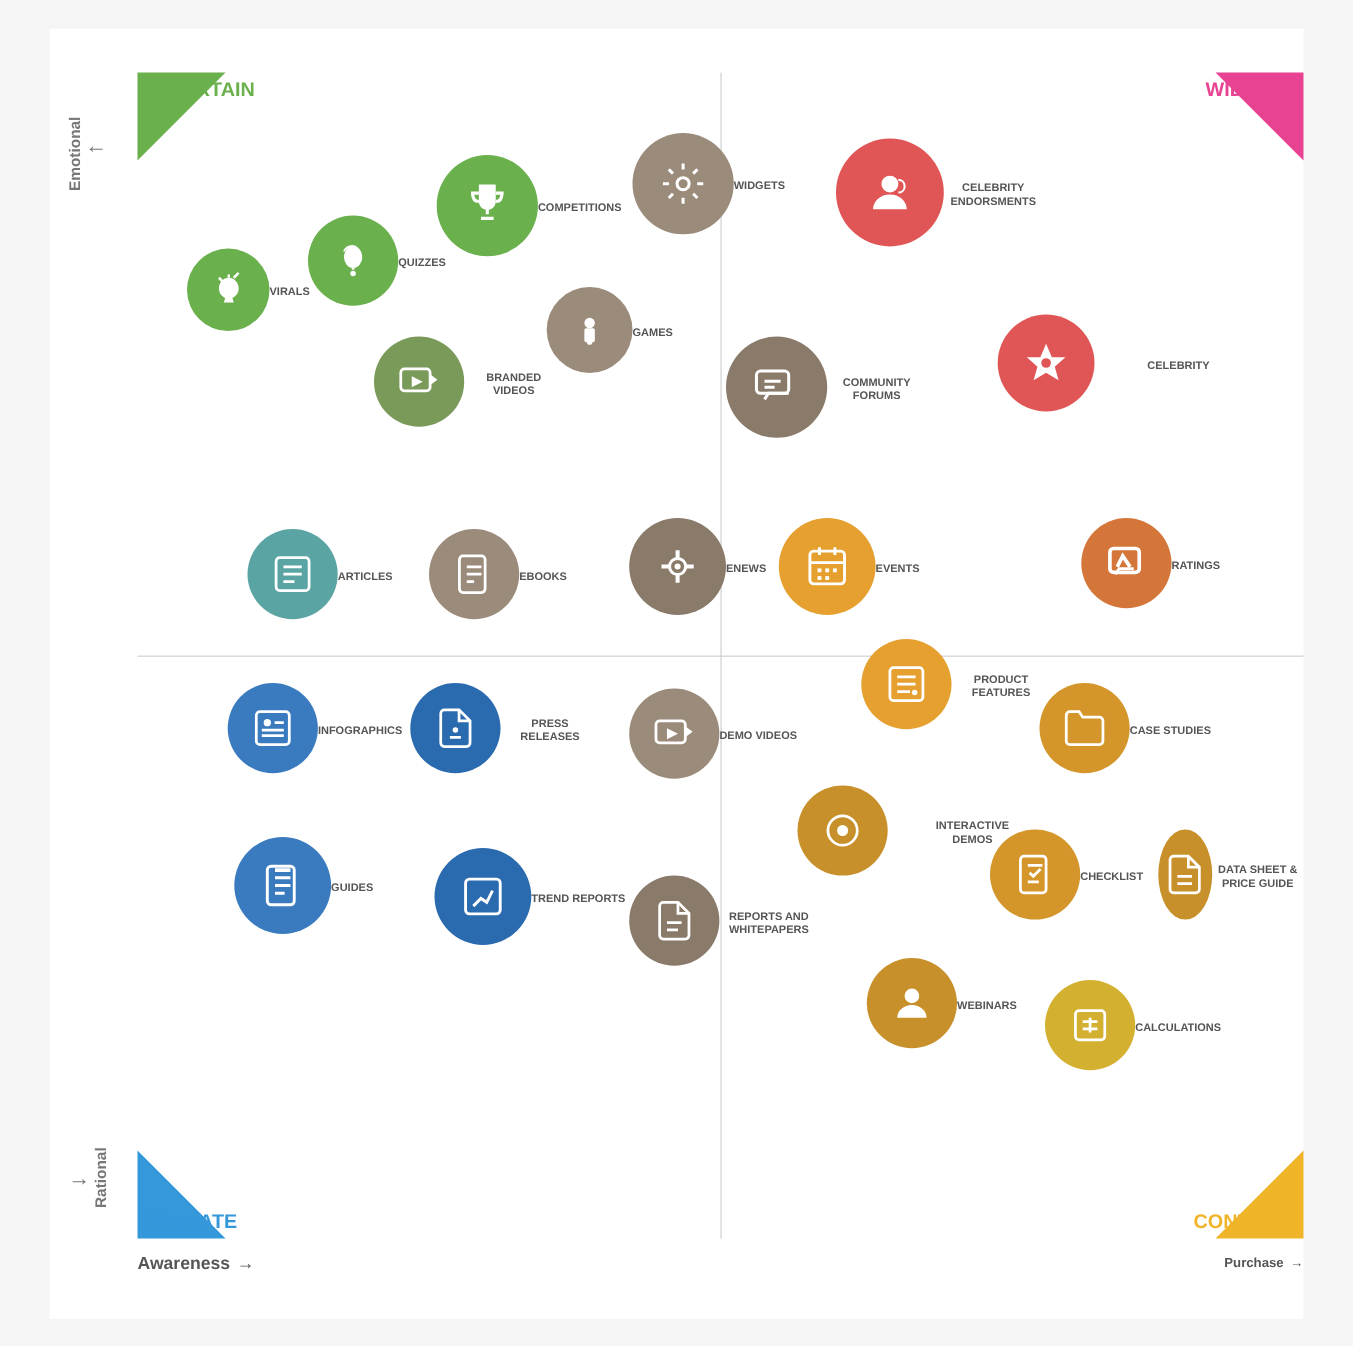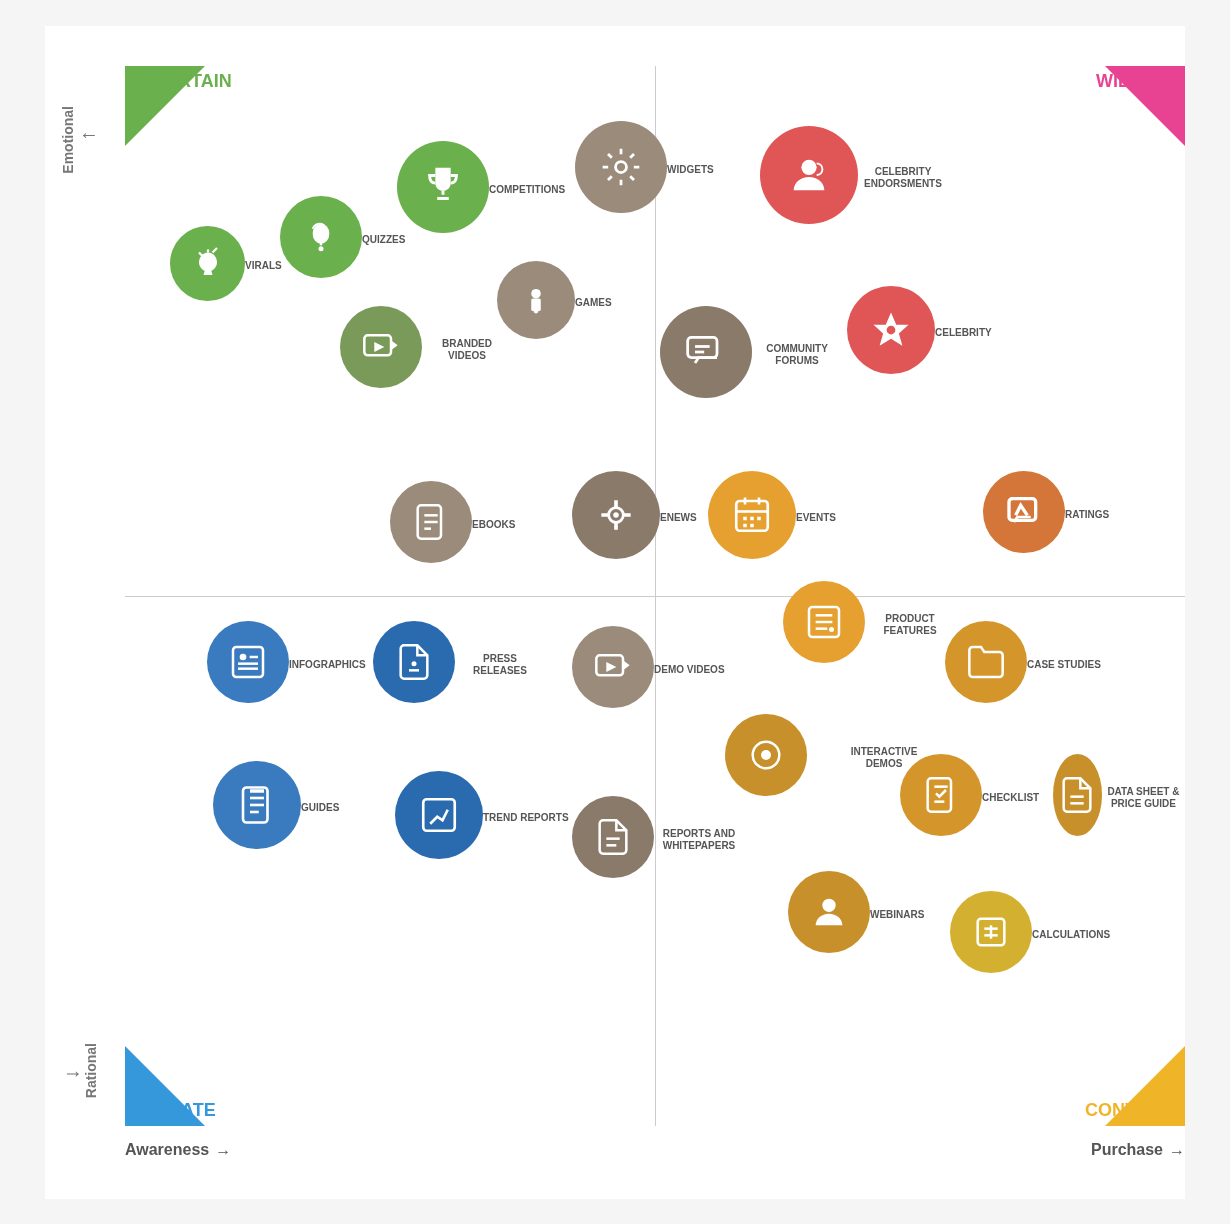--- a/index.html
+++ b/index.html
@@ -256,30 +256,41 @@
         <svg width="44" height="44" viewBox="0 0 24 24" fill="none" stroke="white" stroke-width="1.5">
             <rect x="2" y="4" width="16" height="11" rx="2"></rect>
             <path d="M6 18l2-3h10" stroke="white" stroke-width="1.5"></path>
             <line x1="6" y1="9" x2="14" y2="9"></line>
             <line x1="6" y1="12" x2="11" y2="12"></line>
           </svg>
       </div>
       <div class="item-label">COMMUNITY FORUMS</div>
     </div>
 
-    <div class="item" style="left:722px; top:220px;">
+    <div class="item" style="left:782px; top:220px;gap:48px;">
       <div class="circle red" style="width:88px;height:88px;background:#e05555;">
         <svg width="42" height="42" viewBox="0 0 24 24" fill="white">
             <polygon points="12,2 15,9 22,9 16.5,14 18.5,21 12,17 5.5,21 7.5,14 2,9 9,9"></polygon>
             <circle cx="12" cy="12" r="2.5" fill="#e05555"></circle>
           </svg>
       </div>
       <div class="item-label">CELEBRITY</div>
     </div>
 
+    <div class="item" style="left:100px; top:415px;">
+      <div class="circle teal" style="width:82px;height:82px;background:#5ba4a4;">
+        <svg width="40" height="40" viewBox="0 0 24 24" fill="none" stroke="white" stroke-width="1.5">
+            <rect x="3" y="3" width="18" height="18" rx="2"></rect>
+            <line x1="7" y1="8" x2="17" y2="8"></line>
+            <line x1="7" y1="12" x2="17" y2="12"></line>
+            <line x1="7" y1="16" x2="13" y2="16"></line>
+          </svg>
+      </div>
+      <div class="item-label">ARTICLES</div>
+    </div>
 
     <div class="item" style="left:265px; top:415px;">
       <div class="circle taupe" style="width:82px;height:82px;background:#9b8b7a;">
         <svg width="40" height="40" viewBox="0 0 24 24" fill="none" stroke="white" stroke-width="1.5">
             <rect x="4" y="2" width="14" height="20" rx="2"></rect>
             <line x1="8" y1="8" x2="16" y2="8"></line>
             <line x1="8" y1="12" x2="16" y2="12"></line>
             <line x1="8" y1="16" x2="12" y2="16"></line>
           </svg>
       </div>
@@ -474,18 +485,18 @@
       <div class="item-label">CALCULATIONS</div>
     </div>
 
   </div>
 
   <div style="display:flex; justify-content:space-between; margin-top:15px; margin-left:40px; width:1060px;">
     <div style="font-size:16px; font-weight:bold; color:#555; display:flex; align-items:flex-start; gap:6px;">
       <span>Awareness</span>
       <span>→</span>
     </div>
-    <div style="font-size:16px; font-weight:bold; color:#555; display:flex; align-items:flex-start; gap:6px;">
+    <div style="font-size:12px; font-weight:bold; color:#555; display:flex; align-items:flex-start; gap:6px;">
       <span>Purchase</span>
       <span>→</span>
     </div>
   </div>
 </div>
 
 </body></html>

